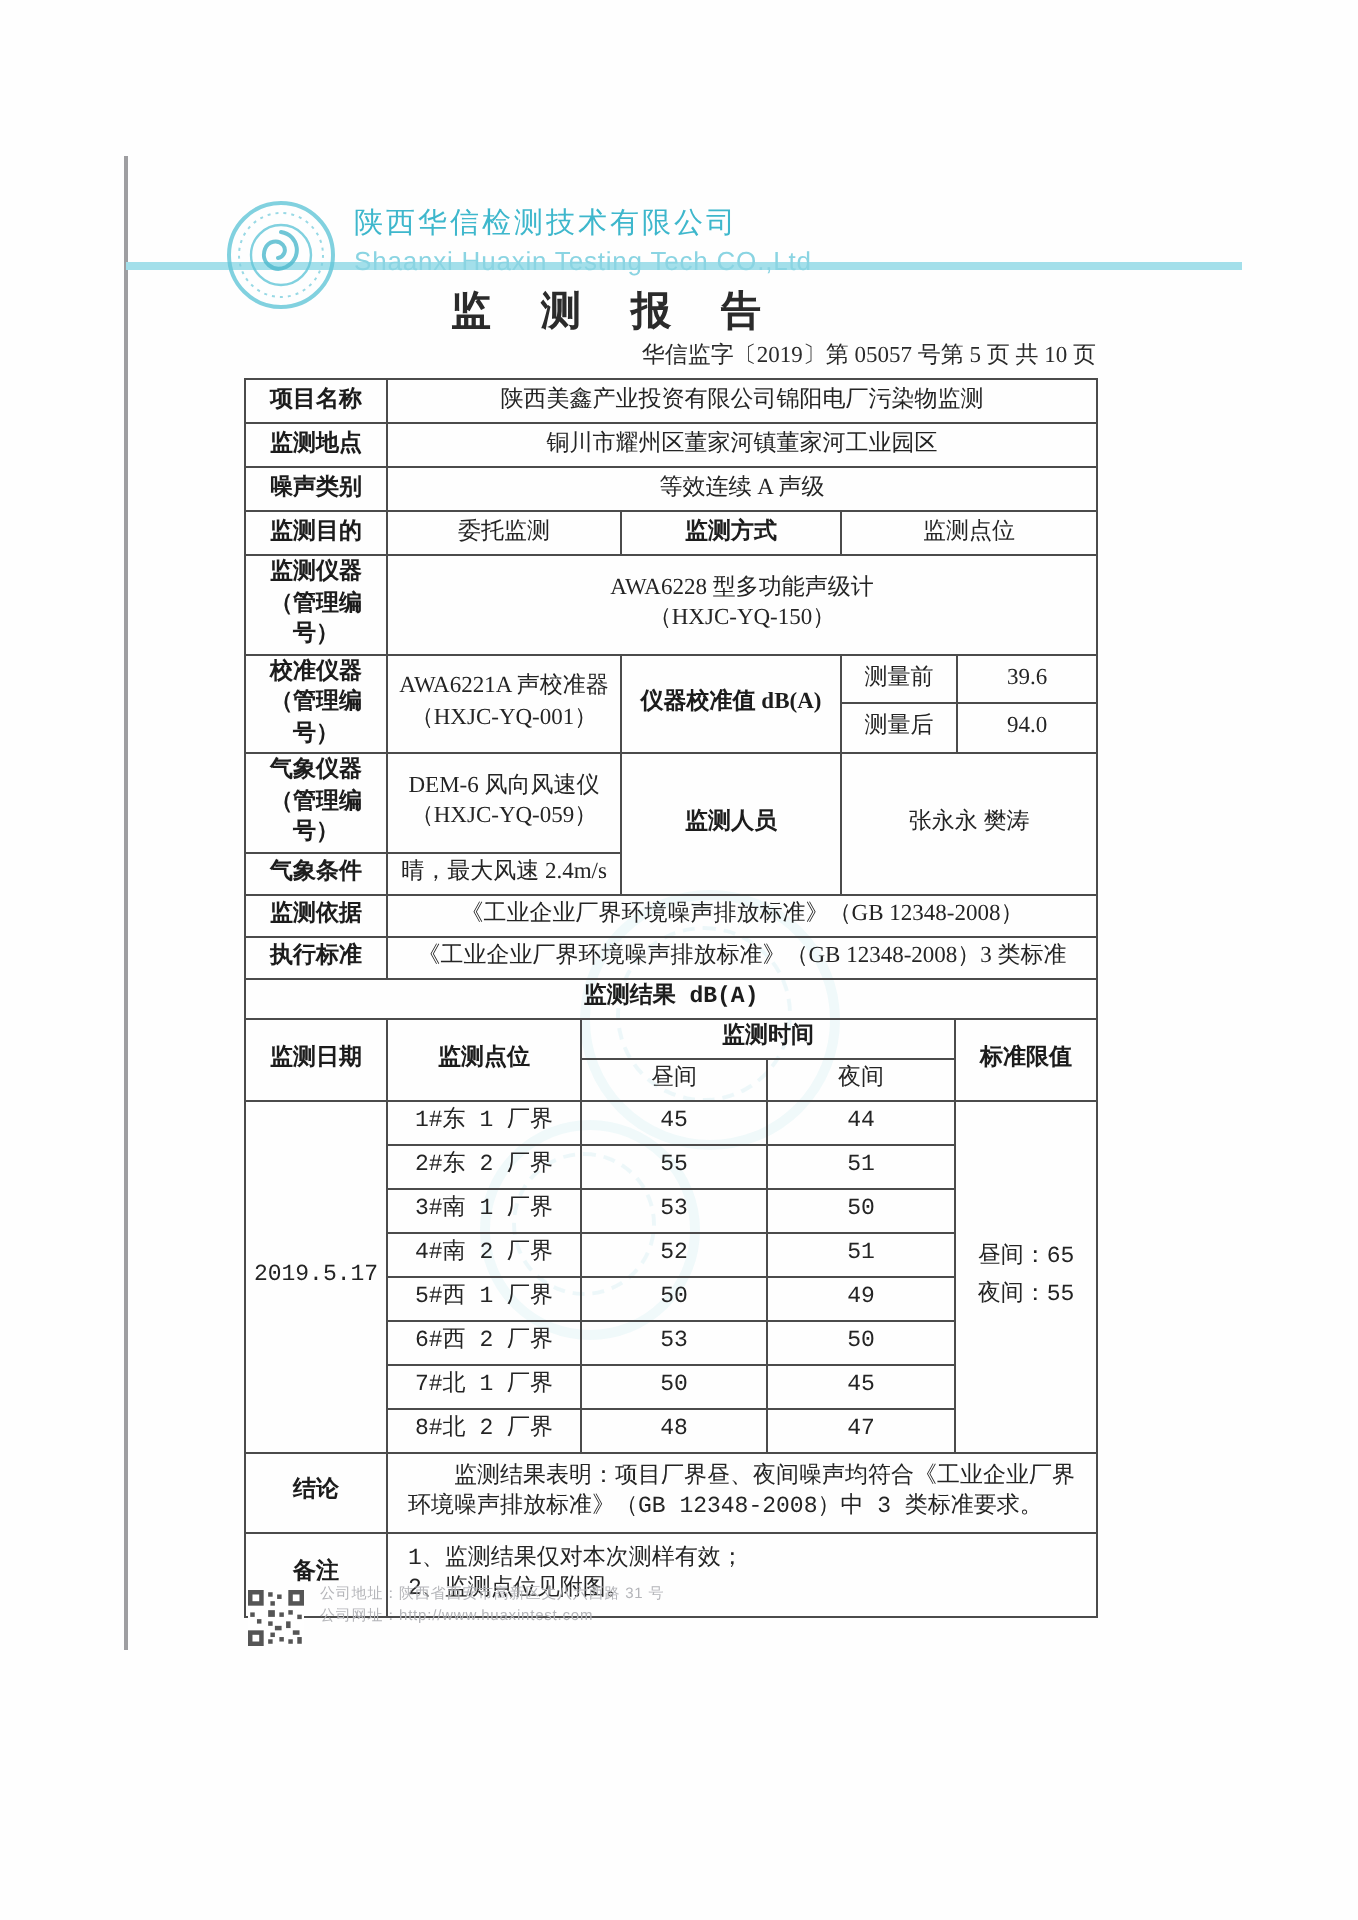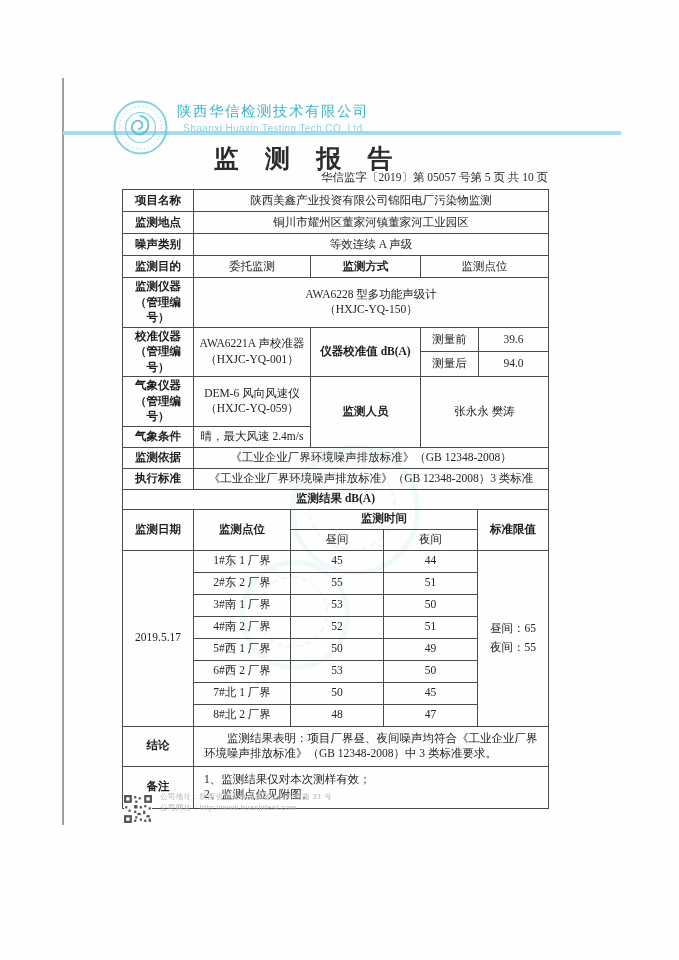--- a/index.html
+++ b/index.html
@@ -11,35 +11,35 @@
   .page{position:relative;width:679px;height:960px;overflow:hidden;background:#fefefe;}
 
   
   .edge-line{position:absolute;left:62px;top:78px;width:2px;height:747px;background:#8d8d91;opacity:.85;}
 
   
   .rule{position:absolute;left:63px;top:131px;width:558px;height:4px;background:#a3dfea;z-index:0;}
   .logo{position:absolute;left:112px;top:99px;width:57px;height:57px;z-index:1;opacity:.8;}
   .company{position:absolute;left:177px;top:102px;z-index:1;font-family:"Liberation Sans","DejaVu Sans",sans-serif;}
   .company-cn{font-size:14.5px;font-weight:normal;color:#3eb7cc;letter-spacing:1.5px;}
-  .company-en{font-size:10px;color:#8ad4e2;letter-spacing:.4px;margin-top:2px;text-align:center;}
+  .company-en{font-size:13px;color:#8ad4e2;letter-spacing:.4px;margin-top:2px;text-align:center;}
 
   .title{position:absolute;left:95px;top:142px;width:426px;text-align:center;
-         font-size:25px;font-weight:bold;letter-spacing:10px;color:#2b2b2b;z-index:1;}
+         font-size:20px;font-weight:bold;letter-spacing:10px;color:#2b2b2b;z-index:1;}
   .meta{position:absolute;left:122px;top:170px;width:426px;display:flex;
         justify-content:flex-end;font-size:11.5px;color:#2a2a2a;z-index:1;}
 
   
   .wm{position:absolute;border-radius:50%;border:5px solid #35b3c9;opacity:.07;z-index:0;}
   .wm-inner{position:absolute;border-radius:50%;border:2px dashed #35b3c9;opacity:.08;z-index:0;}
 
   
   .doc{position:absolute;left:122px;top:189px;width:426px;z-index:1;}
   table{border-collapse:collapse;width:426px;table-layout:fixed;}
-  table + table{margin-top:-1px;}
+  table + table{margin-top:-1px;font-family:Liberation Mono, monospace;}
   td{border:1px solid #4b4b4b;font-size:11.5px;text-align:center;vertical-align:middle;
      padding:1px 3px;line-height:1.35;color:#242424;word-break:break-all;}
   .lbl{font-weight:bold;color:#1c1c1c;}
   .left{text-align:left;}
   .h20{height:20px}.h21{height:21px}.h22{height:22px}.h36{height:36px}
   .h40{height:40px}.h38{height:38px}.h42{height:42px}
   .indent{text-indent:2em;padding:3px 7px;}
   .remark-line{padding-left:7px;text-align:left;}
   .limit div{line-height:1.7;}
 

